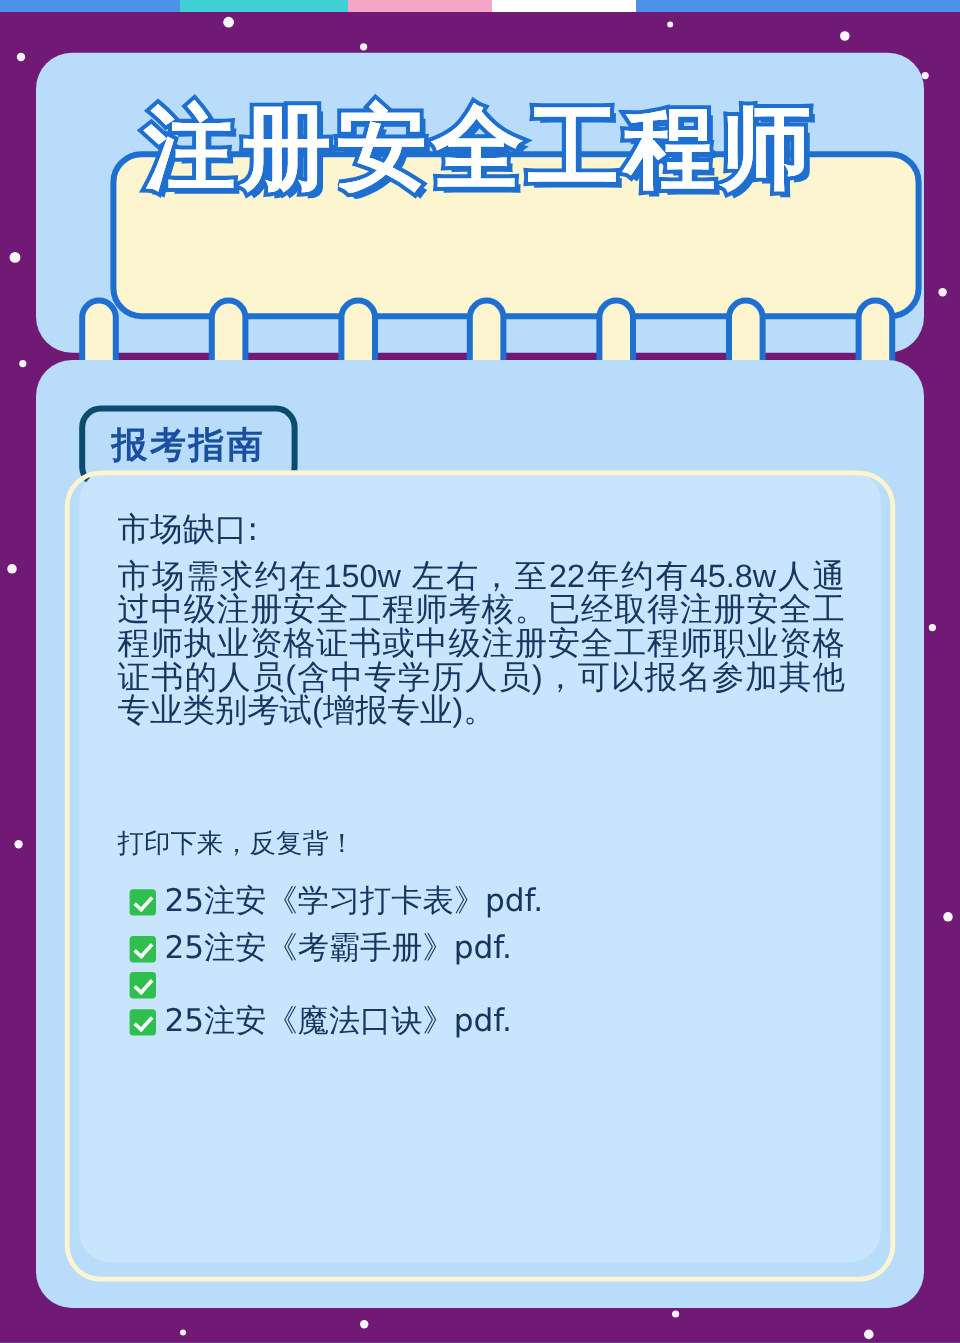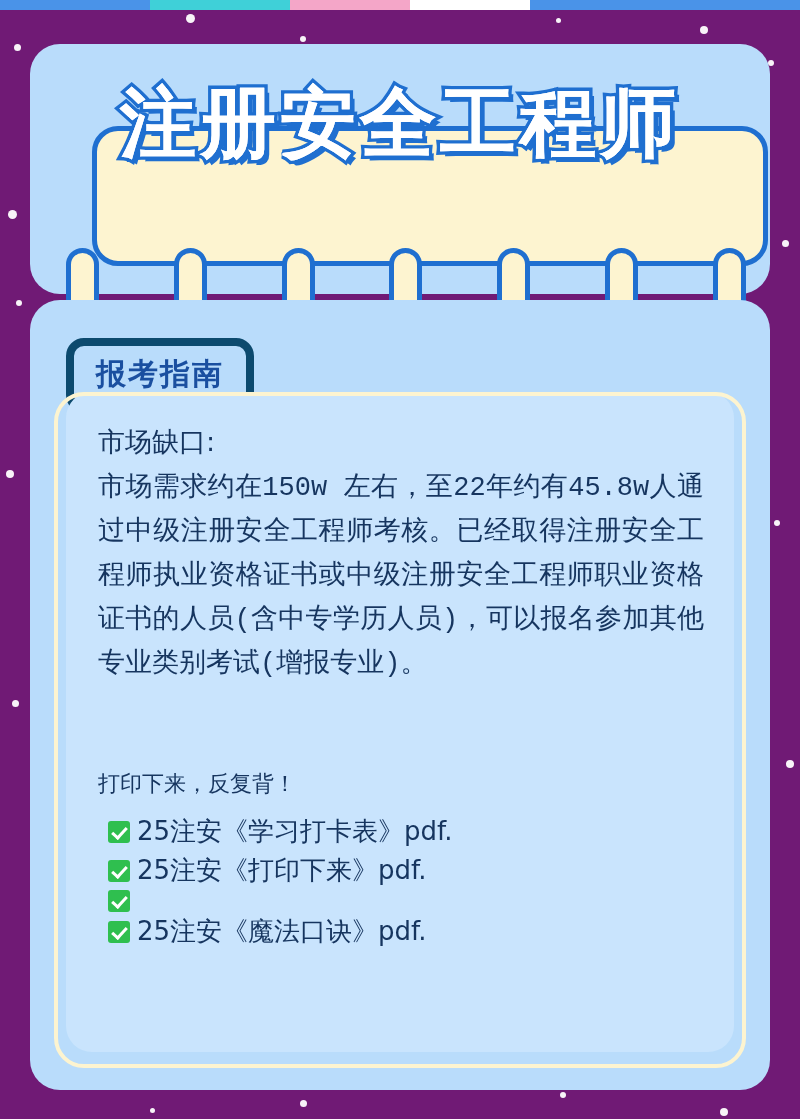--- a/index.html
+++ b/index.html
@@ -126,21 +126,21 @@
     width: 740px;
     height: 790px;
     background: #b9dcfb;
     border-radius: 30px;
   }
   .tag {
     position: absolute;
     left: 66px;
     top: 338px;
     padding: 8px 22px 10px 22px;
-    border: 8px solid #0c4a6e;
+    border: 5px solid #0c4a6e;
     border-radius: 18px;
     background: #b9dcfb;
     font-family: "DejaVu Sans", sans-serif;
     font-size: 30px;
     font-weight: bold;
     color: #1a4fa0;
     letter-spacing: 2px;
   }
   .content-box {
     position: absolute;
@@ -166,24 +166,24 @@
   }
 
   .para-head {
     font-family: "DejaVu Sans", sans-serif;
     font-size: 27px;
     color: #16355f;
     line-height: 44px;
     margin: 0 0 2px 2px;
   }
   .para {
-    font-family: Liberation Mono, monospace;
+    font-family: Liberation Sans, sans-serif;
     font-size: 27px;
     color: #16355f;
-    line-height: 44px;
+    line-height: 28px;
     margin: 0 0 0 2px;
     text-align: justify;
     letter-spacing: 0px;
   }
   .gap { height: 76px; }
   .para-head2 {
     font-family: "DejaVu Sans", sans-serif;
     font-size: 22px;
     color: #16355f;
     line-height: 44px;
@@ -276,21 +276,21 @@
     <p class="para">市场需求约在150w 左右，至22年约有45.8w人通过中级注册安全工程师考核。已经取得注册安全工程师执业资格证书或中级注册安全工程师职业资格证书的人员(含中专学历人员)，可以报名参加其他专业类别考试(增报专业)。</p>
     <div class="gap"></div>
     <p class="para-head2">打印下来，反复背！</p>
     <ul class="list">
       <li>
           <span class="check"></span>
           <span>25注安《学习打卡表》pdf.</span>
         </li>
       <li>
           <span class="check"></span>
-          <span>25注安《打印下来》pdf.</span>
+          <span>25注安《考霸手册》pdf.</span>
         </li>
       <li>
           <span class="check"></span>
         </li>
       <li>
           <span class="check"></span>
           <span>25注安《魔法口诀》pdf.</span>
         </li>
     </ul>
   </div>

